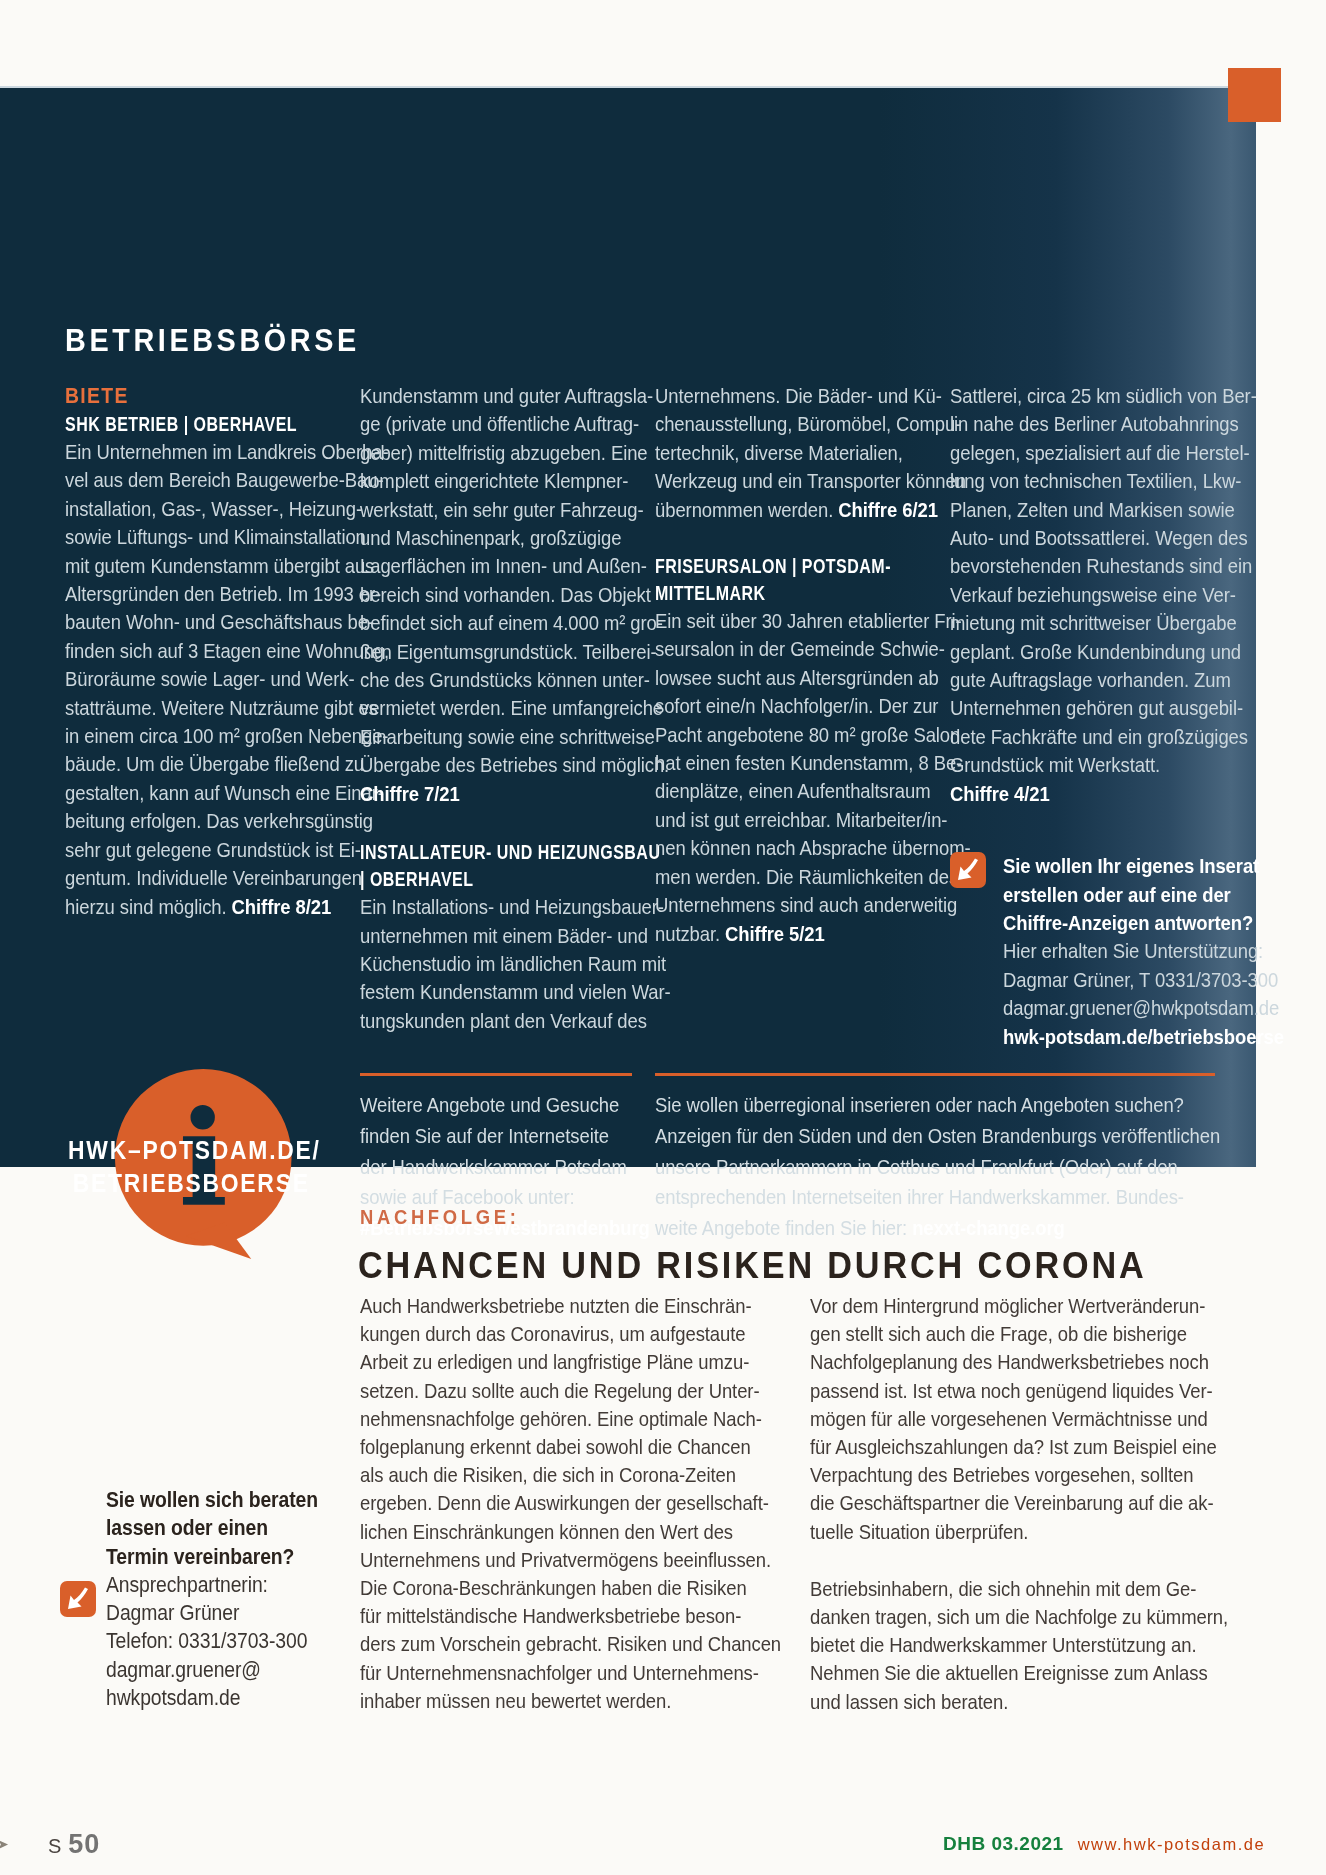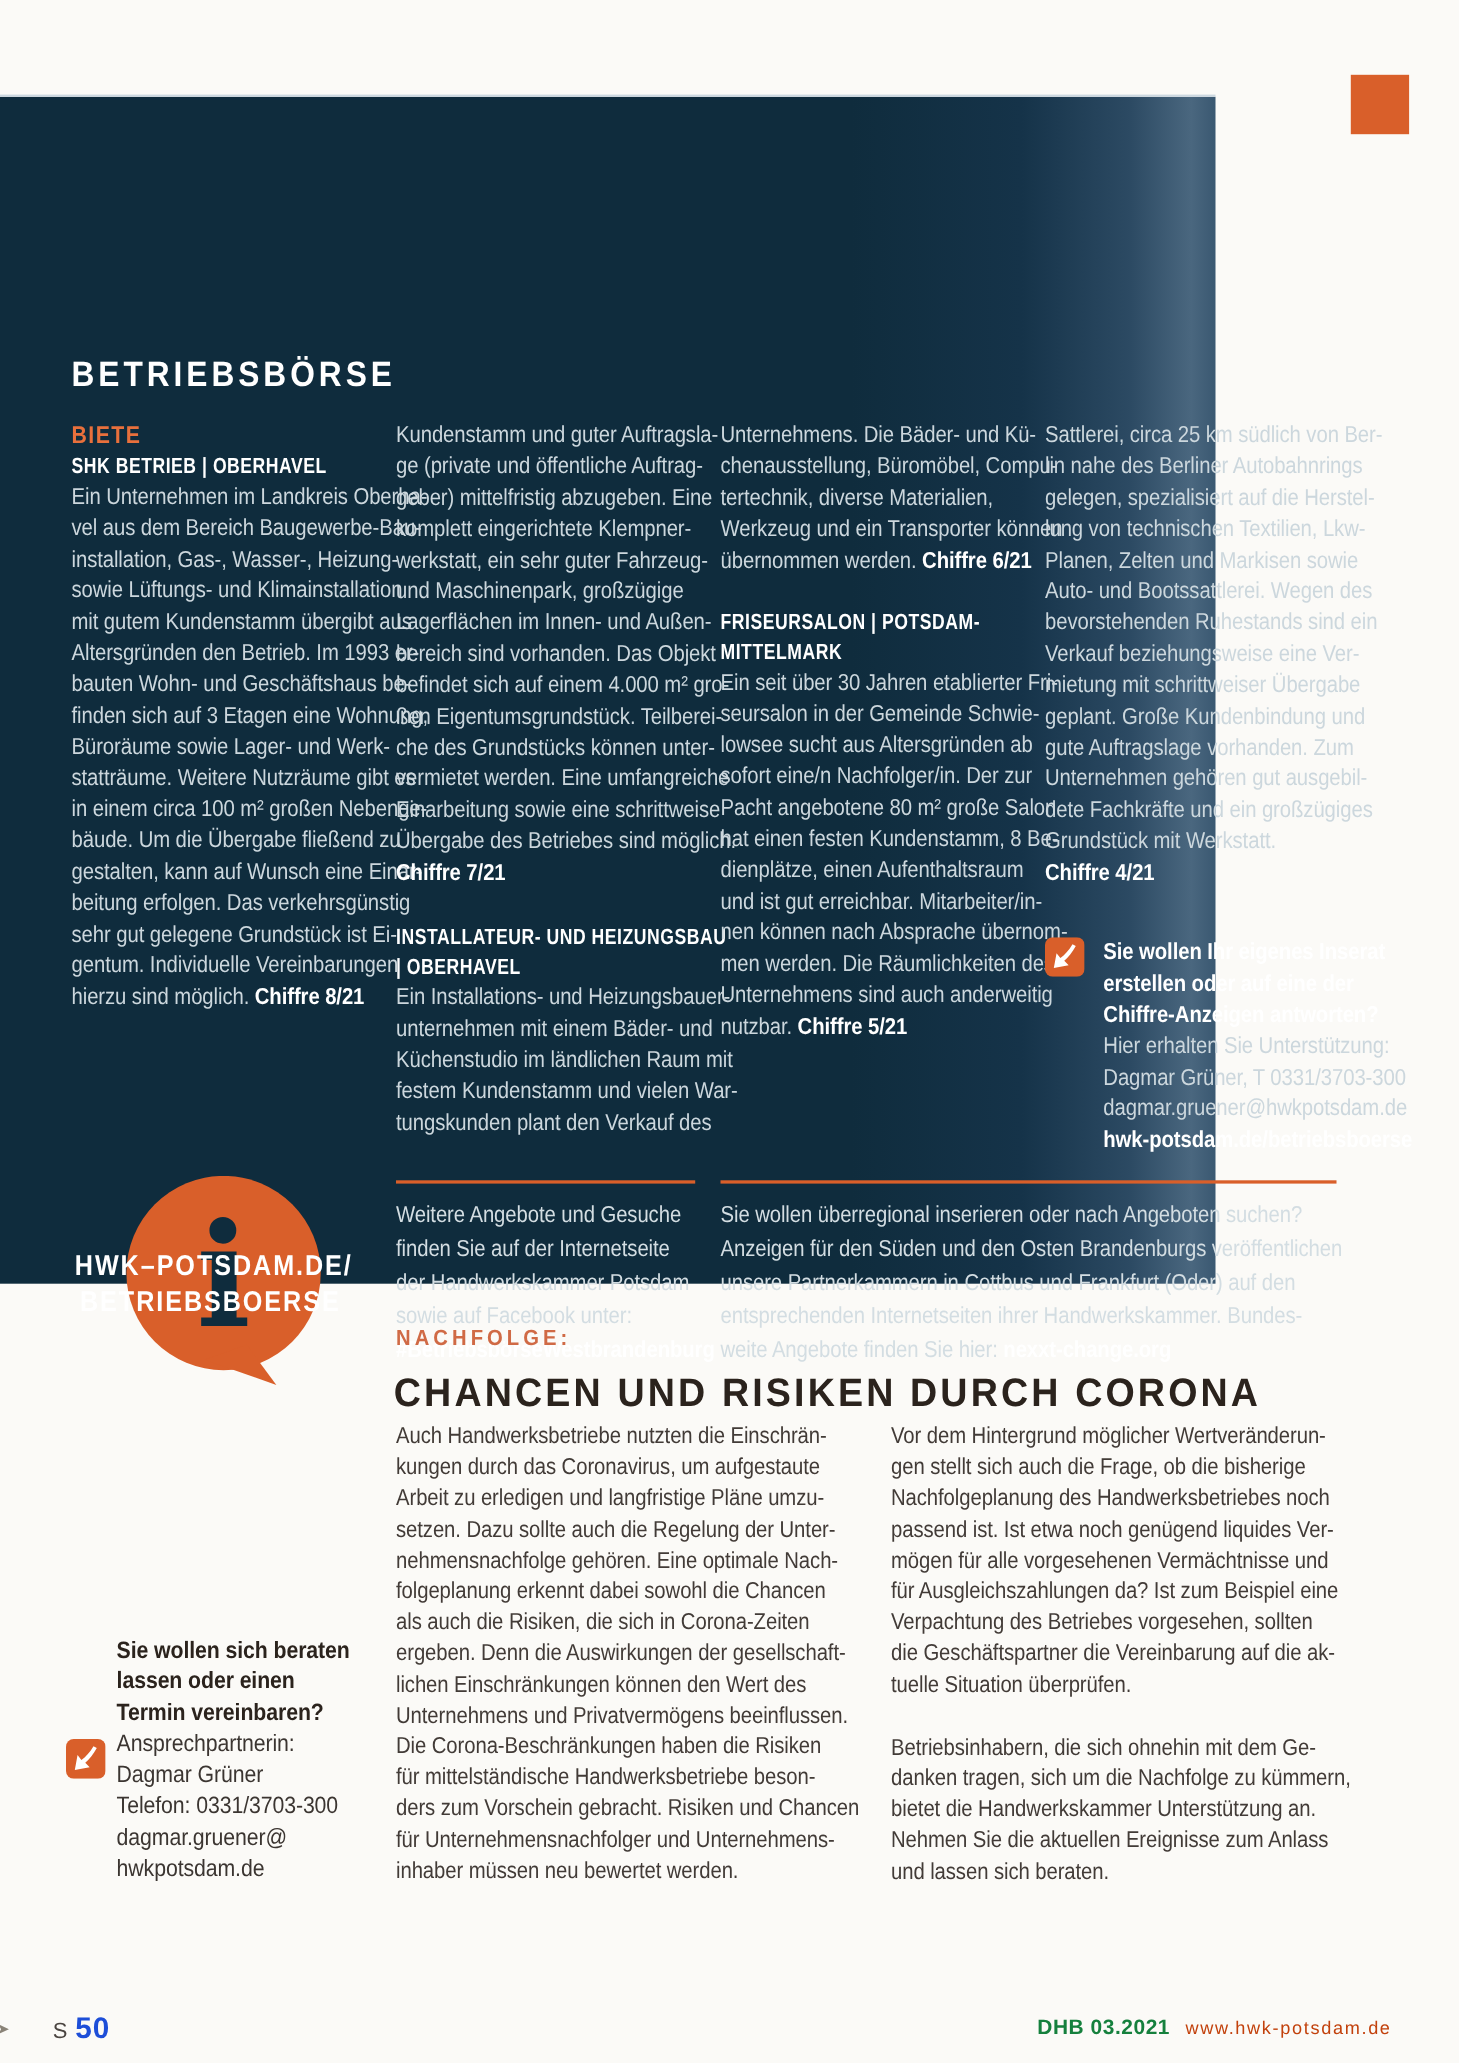--- a/index.html
+++ b/index.html
@@ -5,21 +5,21 @@
   html,body{margin:0;padding:0;}
   body{
     width:1326px;height:1875px;position:relative;
     background:#fbfaf7;
     font-family:"Liberation Sans","DejaVu Sans",sans-serif;
     -webkit-font-smoothing:antialiased;
     overflow:hidden;
   }
   
   .navy{
-    position:absolute;left:0;top:86px;width:1105px;height:1079px;
+    position:absolute;left:0;top:86px;width:1256px;height:1079px;
     background:linear-gradient(90deg,#0f2c3d 0%,#0f2c3d 70%,#153349 84%,#2c4a63 93%,#4a677f 98%,#3a5871 100%);
     border-top:2px solid #ccd8e0;
     color:#ccd7dd;
     text-decoration:underline;
   }
   .corner-tab{position:absolute;left:1228px;top:68px;width:53px;height:54px;background:#d95f2a;}
   h1.panel-title{
     position:absolute;left:65px;top:234px;margin:0;
     color:#ffffff;font-size:32px;font-weight:bold;letter-spacing:4px;
     transform:scaleX(.9);transform-origin:0 0;white-space:nowrap;
@@ -79,21 +79,21 @@
   .para2{margin-top:29px;}
   
   .advice{position:absolute;left:60px;top:1486px;display:flex;align-items:center;}
   .advice .txt{margin-left:10px;}
   .advice .lines{font-size:21.5px;line-height:28.3px;color:#3b3531;}
   .advice .boldlines{color:#2b231d;}
   .advice .lines{transform:scaleX(.9);transform-origin:0 0;}
   
   .footer-left{position:absolute;left:48px;top:1829px;display:flex;align-items:baseline;}
   .pg-prefix{font-size:20px;color:#4a4440;margin-right:7px;}
-  .pg-num{font-size:27px;font-weight:bold;color:#1d4ed8;letter-spacing:1px;}
+  .pg-num{font-size:27px;font-weight:bold;color:#737373;letter-spacing:1px;}
   .footer-right{position:absolute;left:943px;top:1833px;display:flex;align-items:baseline;white-space:nowrap;}
   .issue{font-size:19px;font-weight:bold;color:#15803d;letter-spacing:.5px;margin-right:14px;}
   .website{font-size:16.5px;color:#c2410c;letter-spacing:1.5px;}
   .footer-glyph{position:absolute;left:-3px;top:1836px;width:14px;height:18px;color:#8a8378;font-size:14px;}
 </style>
 </head>
 <body>
 
 <div class="navy">
 

